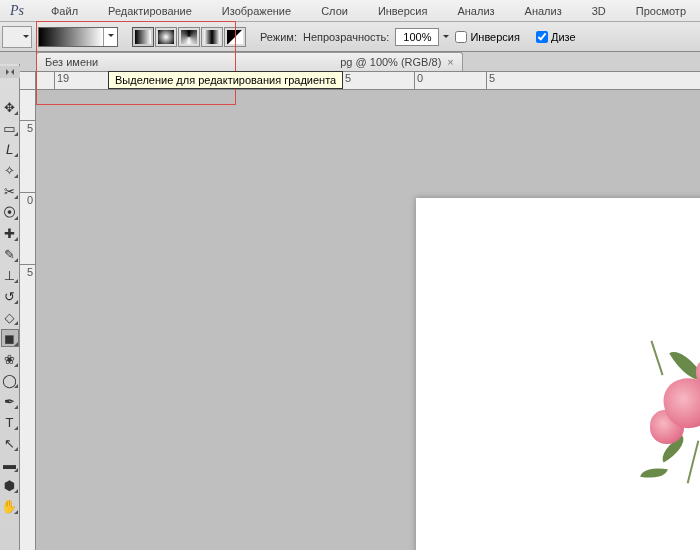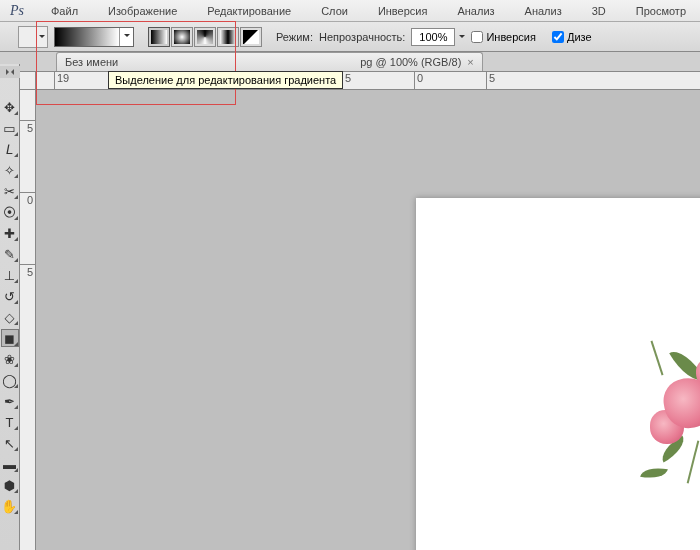--- a/index.html
+++ b/index.html
@@ -2,21 +2,21 @@
 <html><head>
 <meta charset="utf-8">
 <style>
   * { margin: 0; padding: 0; box-sizing: border-box; font-family: Tahoma, Arial, sans-serif; font-size: 11px; }
   body { background: #bfbfbf; width: 700px; height: 550px; overflow: hidden; position: relative; }
   
   .menubar { height: 22px; background: linear-gradient(#f2f2f2,#e6e6e6); border-bottom: 1px solid #aaa; display: flex; align-items: center; padding-left: 4px; gap: 12px; }
   .menubar .logo { font-family: Georgia, serif; font-style: italic; font-size: 14px; color: #3a4a6a; padding: 0 6px; }
   .menubar .menu-item { padding: 3px 9px; color: #444; cursor: default; }
   
-  .optbar { height: 30px; background: linear-gradient(#e8e8e8,#d7d7d7); border-bottom: 1px solid #888; display: flex; align-items: center; padding-left: 18px; gap: 6px; }
+  .optbar { height: 30px; background: linear-gradient(#e8e8e8,#d7d7d7); border-bottom: 1px solid #888; display: flex; align-items: center; padding-left: 2px; gap: 6px; }
   .tool-preset { width: 30px; height: 22px; background: #eee; border: 1px solid #999; position: relative; }
   .tool-preset::after { content:""; position:absolute; right:2px; top:8px; border:3px solid transparent; border-top-color:#333; }
   .grad-picker { width: 80px; height: 20px; border:1px solid #666; display:flex; align-items:center; background:#fff; }
   .grad-swatch { flex:1; height:100%; background: linear-gradient(to right,#000,rgba(0,0,0,0)); position:relative; }
   .grad-swatch::after { content:""; position:absolute; inset:0; background: repeating-conic-gradient(#ccc 0 25%, #fff 0 50%) 0 0/8px 8px; z-index:-1; }
   .grad-dd { width:14px; height:18px; border-left:1px solid #999; display:flex; align-items:center; justify-content:center; }
   .grad-dd::after { content:""; border:3px solid transparent; border-top-color:#333; }
   
   .grad-types { display:flex; gap:1px; margin-left:8px; }
   .grad-type-btn { width:22px; height:20px; border:1px solid #888; background:#ddd; display:flex; align-items:center; justify-content:center; }
@@ -29,21 +29,21 @@
   .gtw{width:16px;height:14px;}
   
   .lbl { color:#333; font-size:11px; }
   .mode-select { height:18px; border:1px solid #888; background:#fff; padding:0 14px 0 4px; font-size:11px; display:flex; align-items:center; position:relative; min-width:84px;}
   .mode-select::after{content:"";position:absolute;right:3px;top:6px;border:3px solid transparent;border-top-color:#333;}
   .opacity-box{width:44px;height:18px;border:1px solid #888;background:#fff;text-align:center;line-height:16px;font-size:11px;position:relative;}
   .opacity-box::after{content:"";position:absolute;right:-11px;top:6px;border:3px solid transparent;border-top-color:#333;}
   .cb { display:flex; align-items:center; gap:3px; margin-left:10px; }
   .cb input{width:12px;height:12px;}
   
-  .tabbar { height:20px; background:#d0d0d0; border-bottom:1px solid #888; display:flex; padding-left:56px; align-items:flex-end; }
+  .tabbar { height:20px; background:#d0d0d0; border-bottom:1px solid #888; display:flex; padding-left:36px; align-items:flex-end; }
   .doc-tab { height:19px; padding:0 8px; background:linear-gradient(#f0f0f0,#dedede); border:1px solid #999; border-bottom:none; border-radius:3px 3px 0 0; display:flex; align-items:center; gap:6px; font-size:10px; color:#444; position:relative; z-index:1;}
   .doc-tab .x { color:#777; font-size:11px; }
   
   .tooltip { position:absolute; top:71px; left:108px; background:#ffffe1; border:1px solid #333; padding:2px 6px; font-size:11px; z-index:200; }
   
   .hl-box { position:absolute; top:21px; left:36px; width:200px; height:84px; border:1px solid #d94a4a; z-index:150; pointer-events:none; }
   
   .ruler-h { position:absolute; top:72px; left:36px; right:0; height:18px; background:#eee; border-bottom:1px solid #888; font-size:9px; color:#555;}
   .ruler-h .tick{position:absolute;top:0;height:100%;border-left:1px solid #888;padding-left:2px;}
   .ruler-v { position:absolute; top:90px; left:20px; width:16px; bottom:0; background:#eee; border-right:1px solid #888; font-size:9px; color:#555;}
@@ -71,22 +71,22 @@
   .spr{position:absolute;width:2px;background:#7a945a;}
   .s1{top:0;left:20px;height:36px;transform:rotate(-18deg);}
   .s2{top:100px;left:56px;height:44px;transform:rotate(14deg);}
 </style>
 </head>
 <body>
 
 <div class="menubar">
   <span class="logo">Ps</span>
   <span class="menu-item">Файл</span>
+  <span class="menu-item">Редактирование</span>
   <span class="menu-item">Изображение</span>
-  <span class="menu-item">Редактирование</span>
   <span class="menu-item">Слои</span>
   <span class="menu-item">Инверсия</span>
   <span class="menu-item">Анализ</span>
   <span class="menu-item">Анализ</span>
   <span class="menu-item">3D</span>
   <span class="menu-item">Просмотр</span>
   <span class="menu-item">Окно</span>
 </div>
 
 <div class="optbar">

